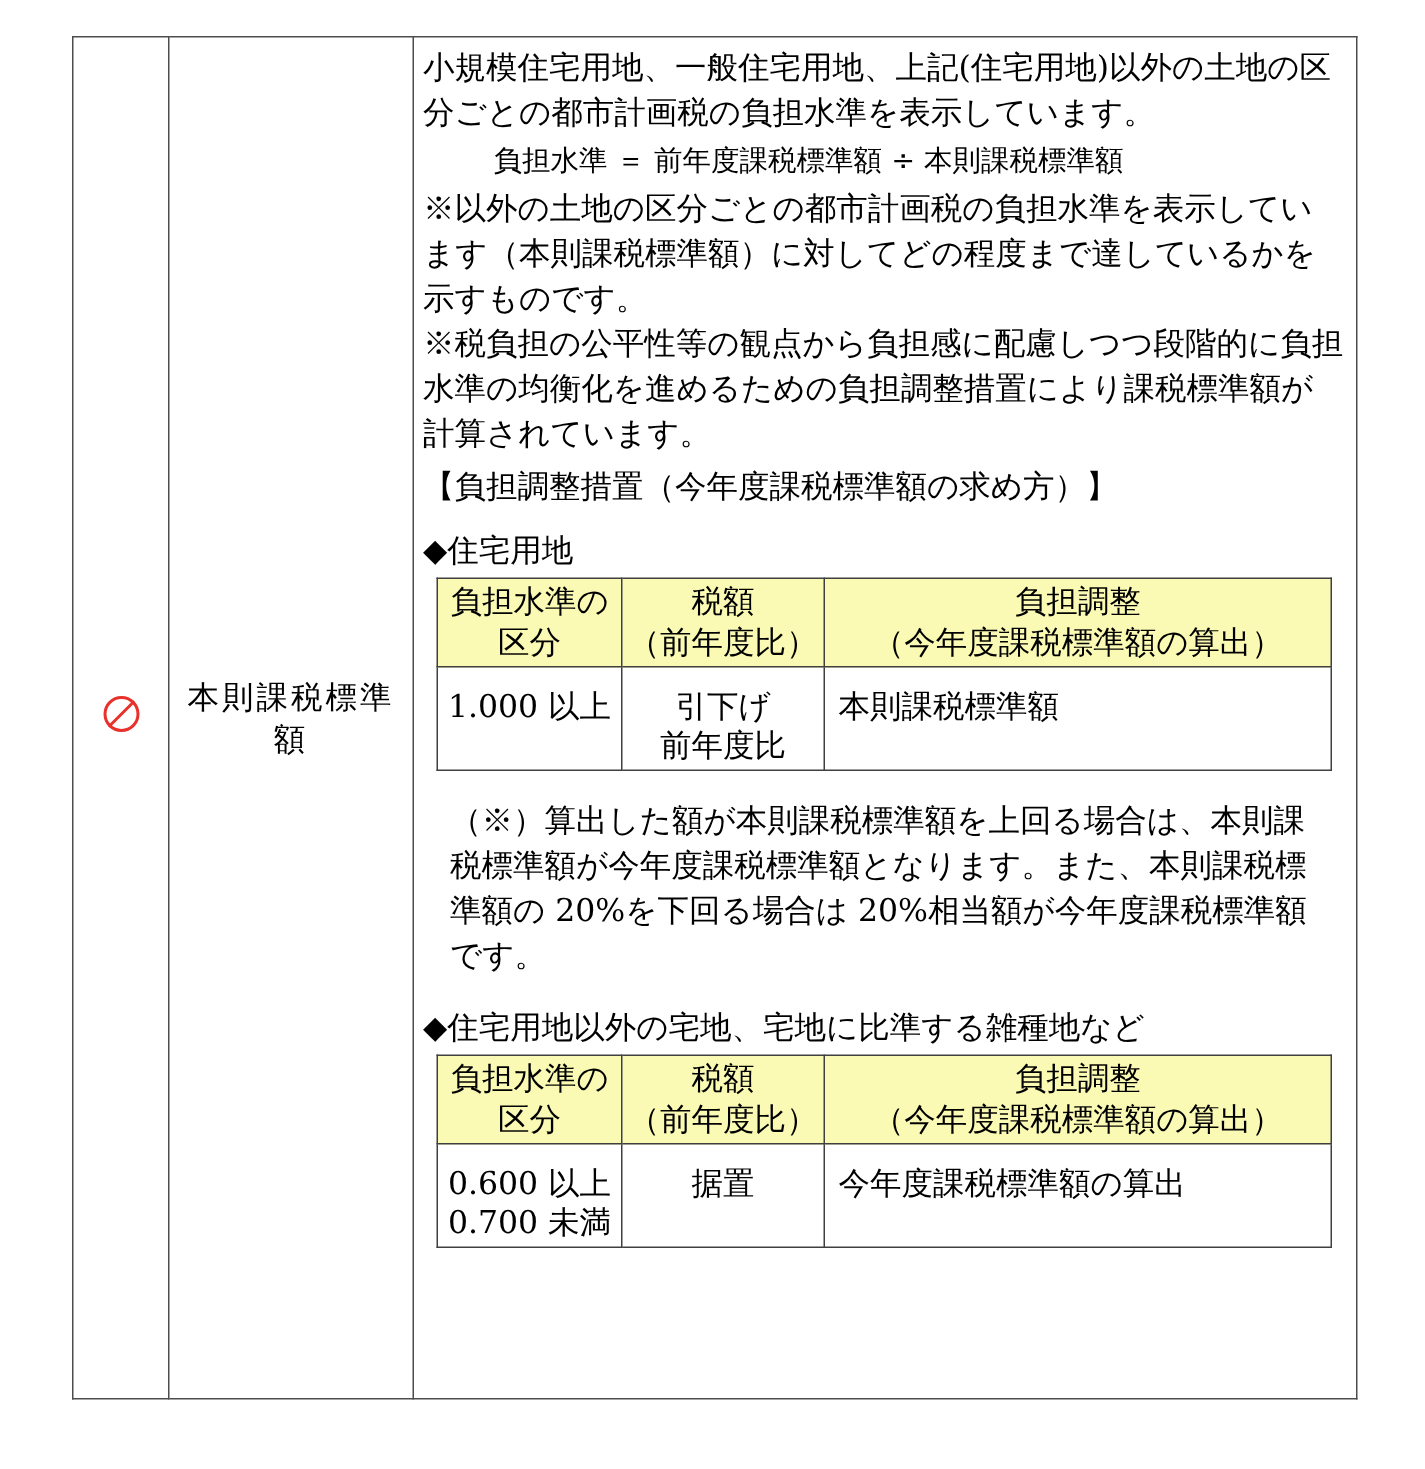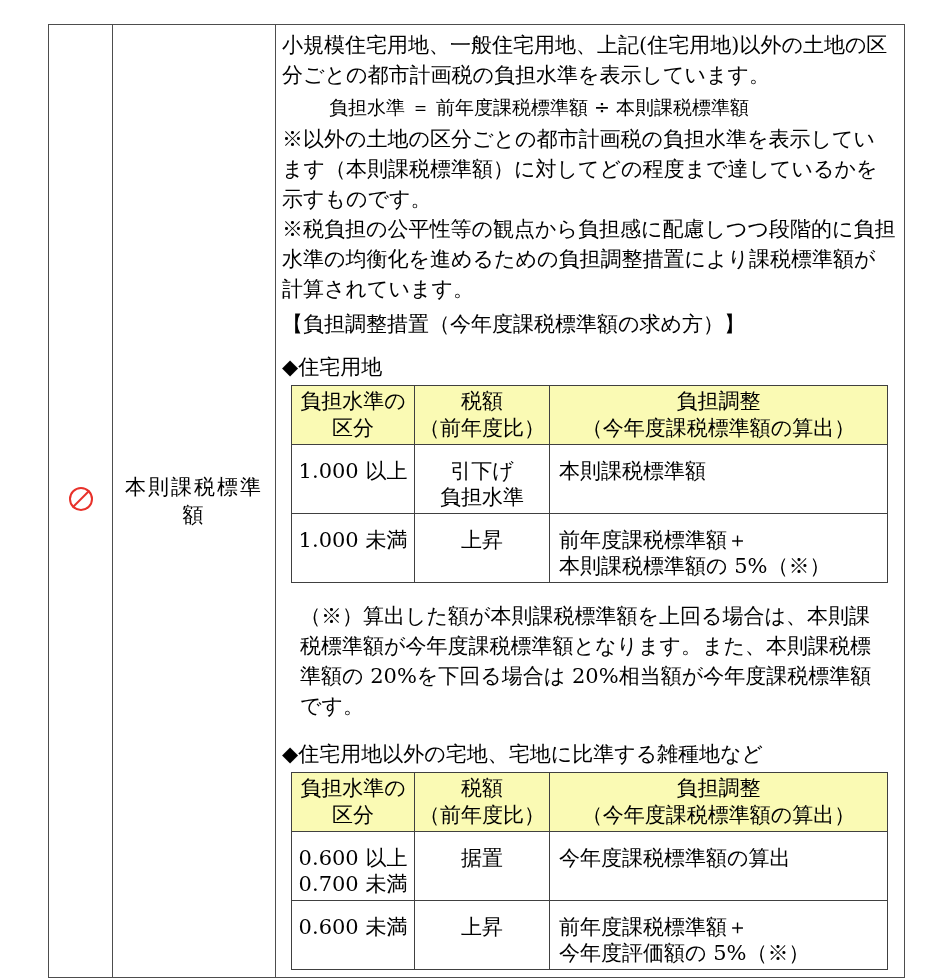--- a/index.html
+++ b/index.html
@@ -90,37 +90,25 @@
             <div>負担調整</div>
             <div>（今年度課税標準額の算出）</div>
           </th>
         </tr>
         <tr>
           <td class="cc">
                   <div>1.000 以上</div>
                 </td>
           <td class="cc">
             <div>引下げ</div>
-            <div>負担水準</div>
+            <div>前年度比</div>
           </td>
           <td class="cl">
                   <div>本則課税標準額</div>
                 </td>
-        </tr>
-        <tr>
-          <td class="cc">
-                  <div>1.000 未満</div>
-                </td>
-          <td class="cc">
-                  <div>上昇</div>
-                </td>
-          <td class="cl">
-            <div>前年度課税標準額＋</div>
-            <div>本則課税標準額の 5%（※）</div>
-          </td>
         </tr>
         </tbody>
       </table>
       <p class="para footnote">（※）算出した額が本則課税標準額を上回る場合は、本則課税標準額が今年度課税標準額となります。また、本則課税標準額の 20%を下回る場合は 20%相当額が今年度課税標準額です。</p>
 
       <p class="para sub-heading">◆住宅用地以外の宅地、宅地に比準する雑種地など</p>
       <table class="inner">
         <colgroup>
               <col class="ic1">
               <col class="ic2">
@@ -146,31 +134,19 @@
             <div>0.600 以上</div>
             <div>0.700 未満</div>
           </td>
           <td class="cc">
                   <div>据置</div>
                 </td>
           <td class="cl">
                   <div>今年度課税標準額の算出</div>
                 </td>
         </tr>
-        <tr>
-          <td class="cc">
-                  <div>0.600 未満</div>
-                </td>
-          <td class="cc">
-                  <div>上昇</div>
-                </td>
-          <td class="cl">
-            <div>前年度課税標準額＋</div>
-            <div>今年度評価額の 5%（※）</div>
-          </td>
-        </tr>
         </tbody>
       </table>
 
     </td>
   </tr>
   </tbody>
 </table>
 
 </body></html>

